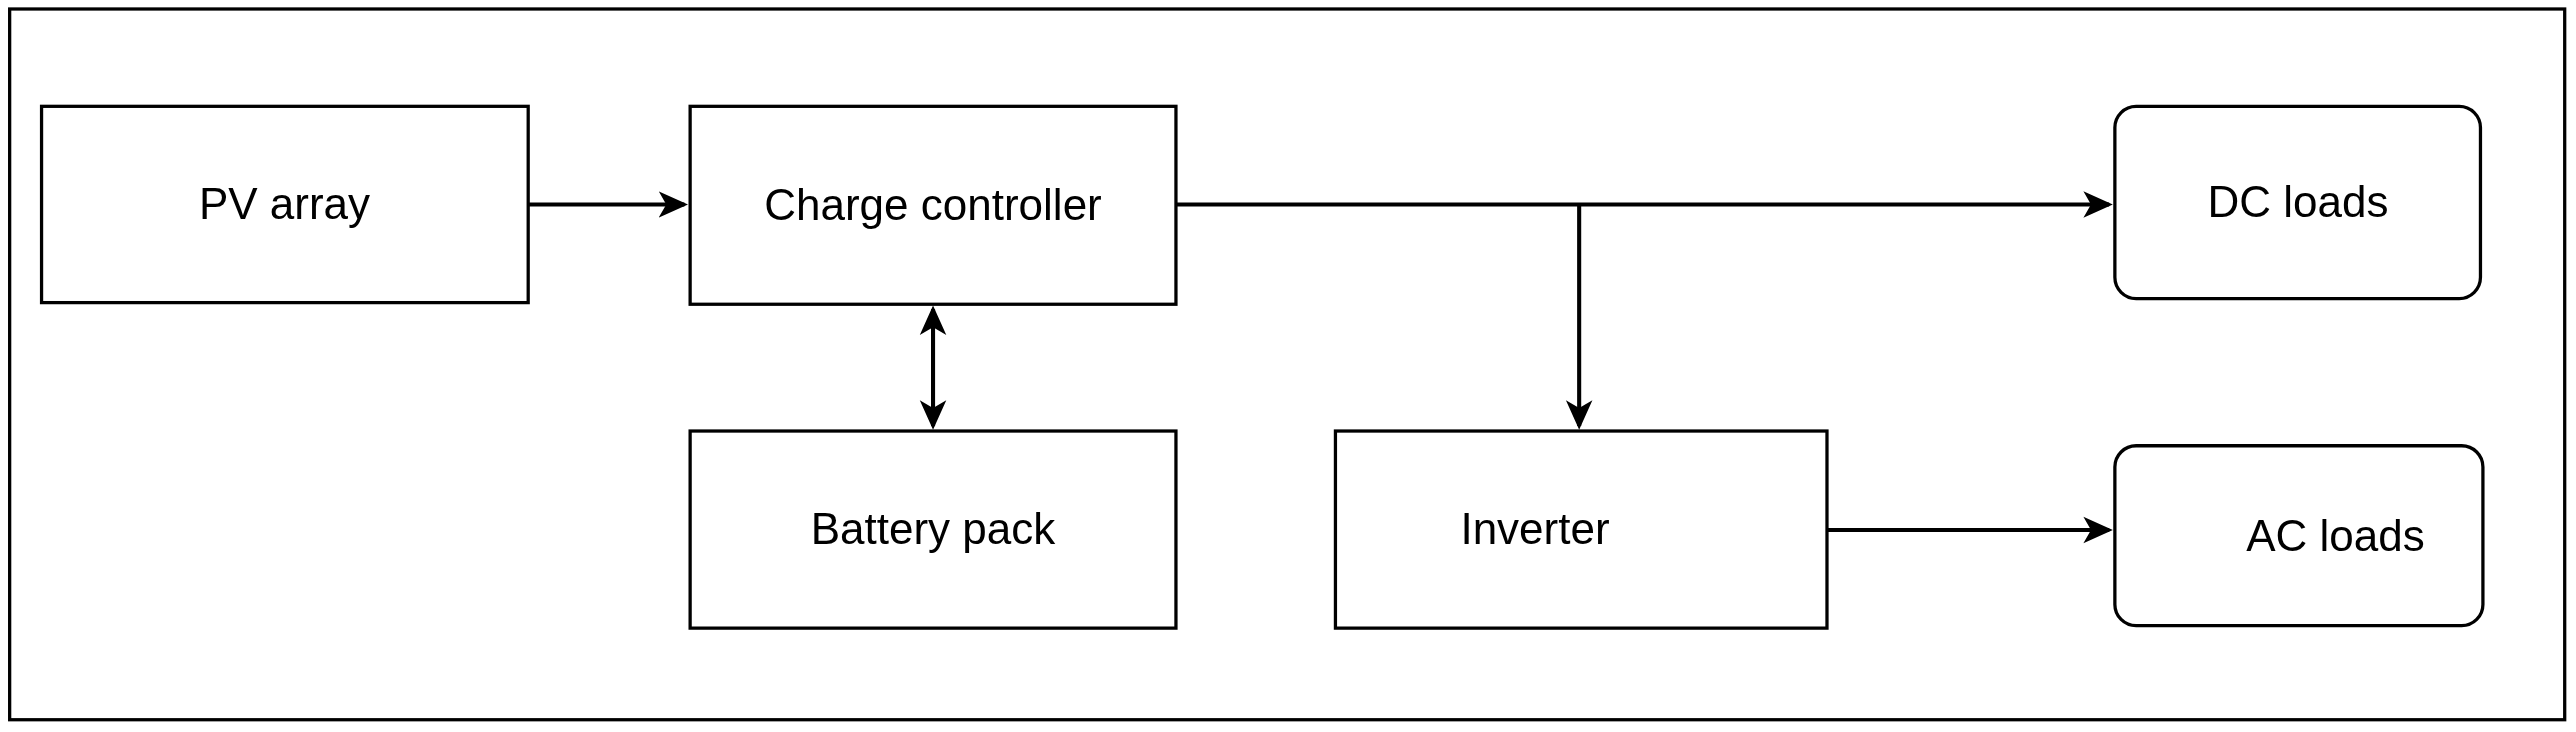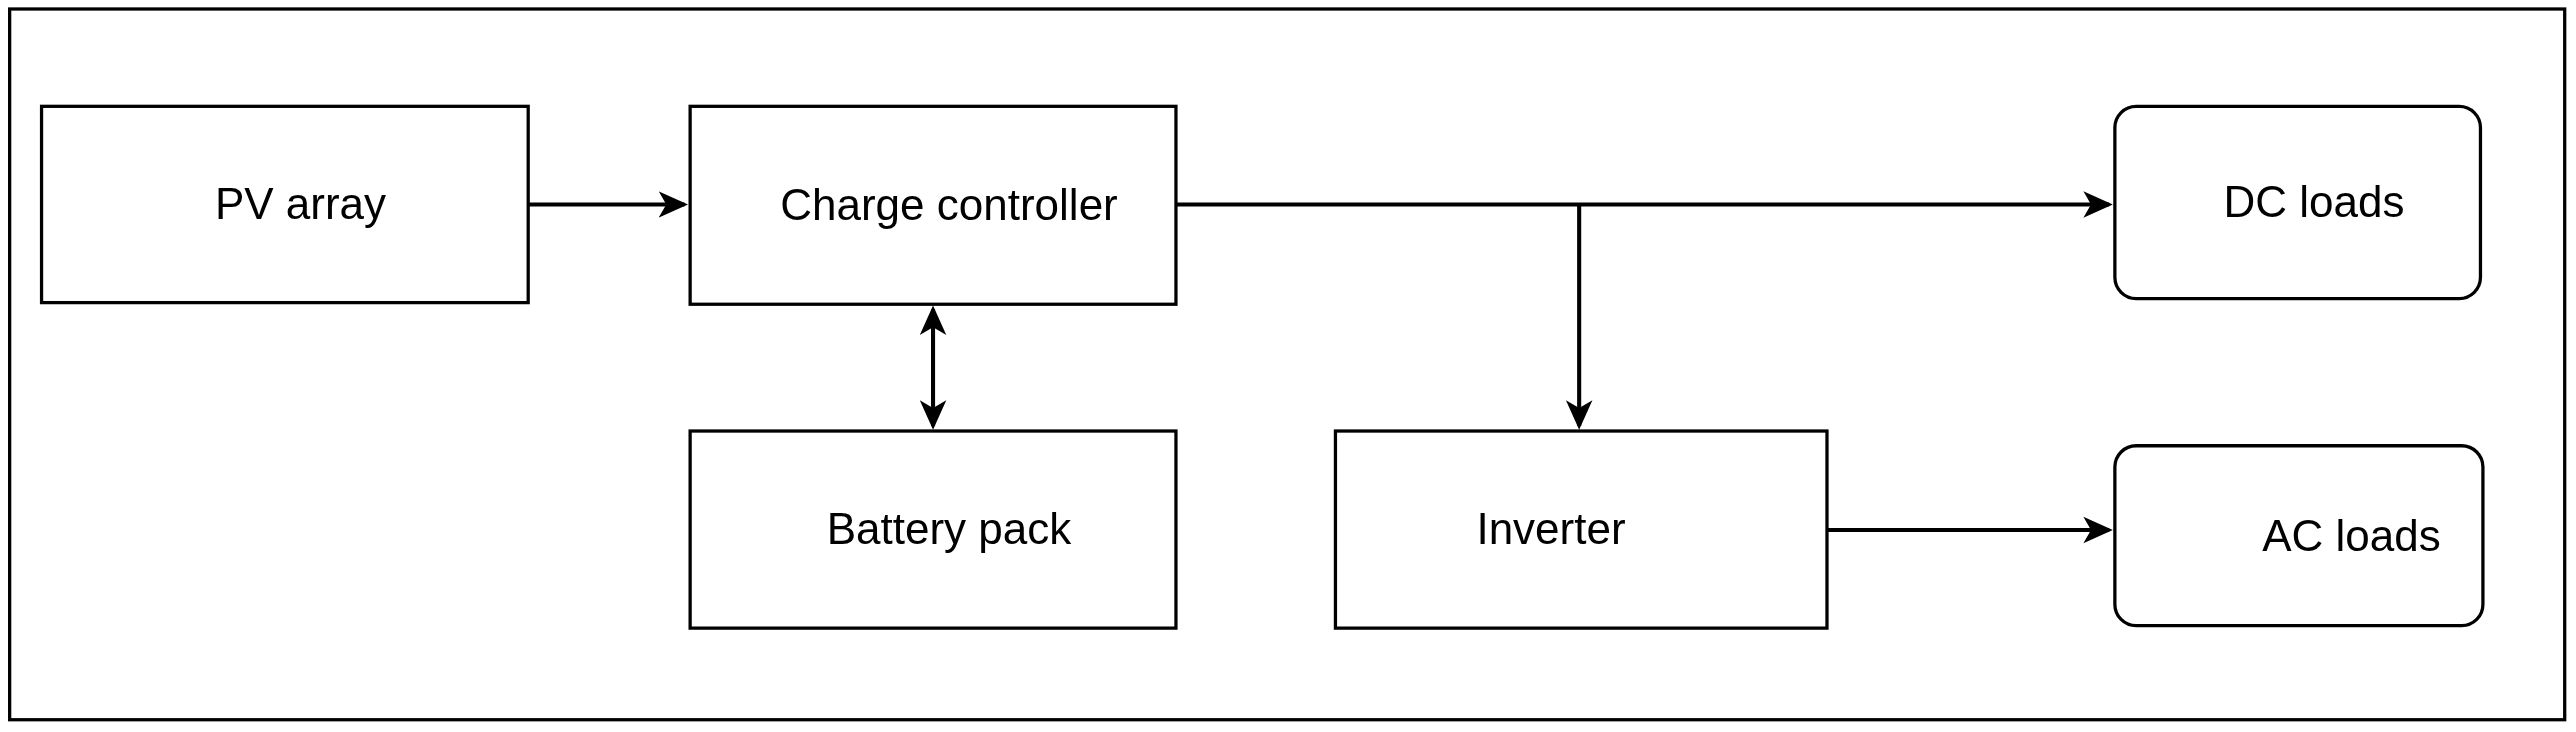--- a/index.html
+++ b/index.html
@@ -33,21 +33,20 @@
     justify-content: center;
     text-align: center;
     color: #000000;
     font-family: "Liberation Sans", sans-serif;
     font-size: 44px;
     font-weight: 400;
     line-height: 1.15;
     white-space: nowrap;
     pointer-events: none;
     letter-spacing: 0px;
-    margin-left: 16px;
   }
 </style>
 </head>
 <body>
 
 <div id="canvas">
 
   <svg id="diagram-svg" viewBox="0 0 3148 895" xmlns="http://www.w3.org/2000/svg">
     <defs>
       <marker id="arrow-end" viewBox="0 0 12 12" refX="10.5" refY="6" markerWidth="7.2" markerHeight="7.2" orient="auto-start-reverse" markerUnits="strokeWidth">

